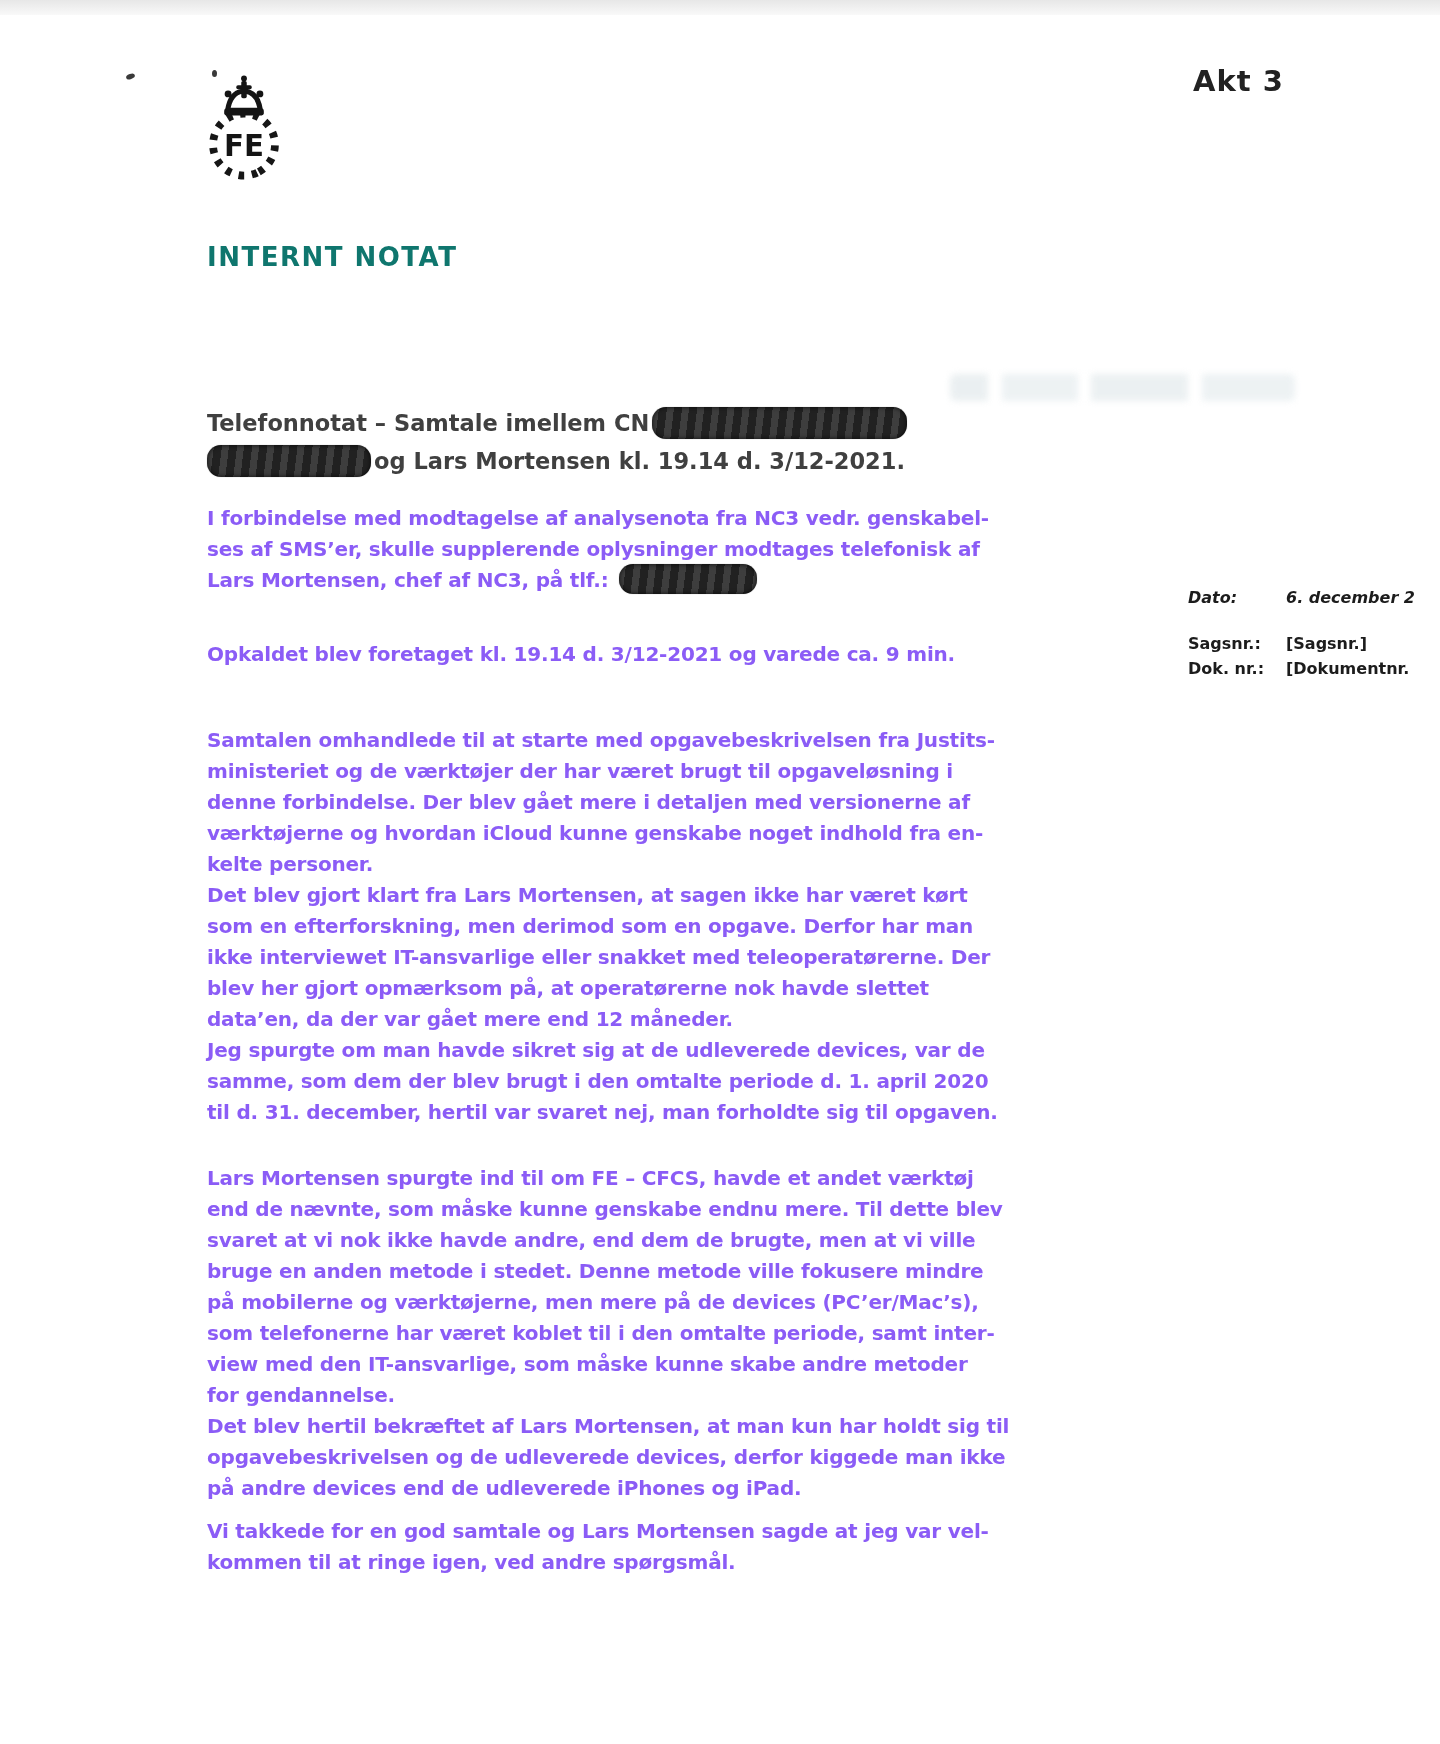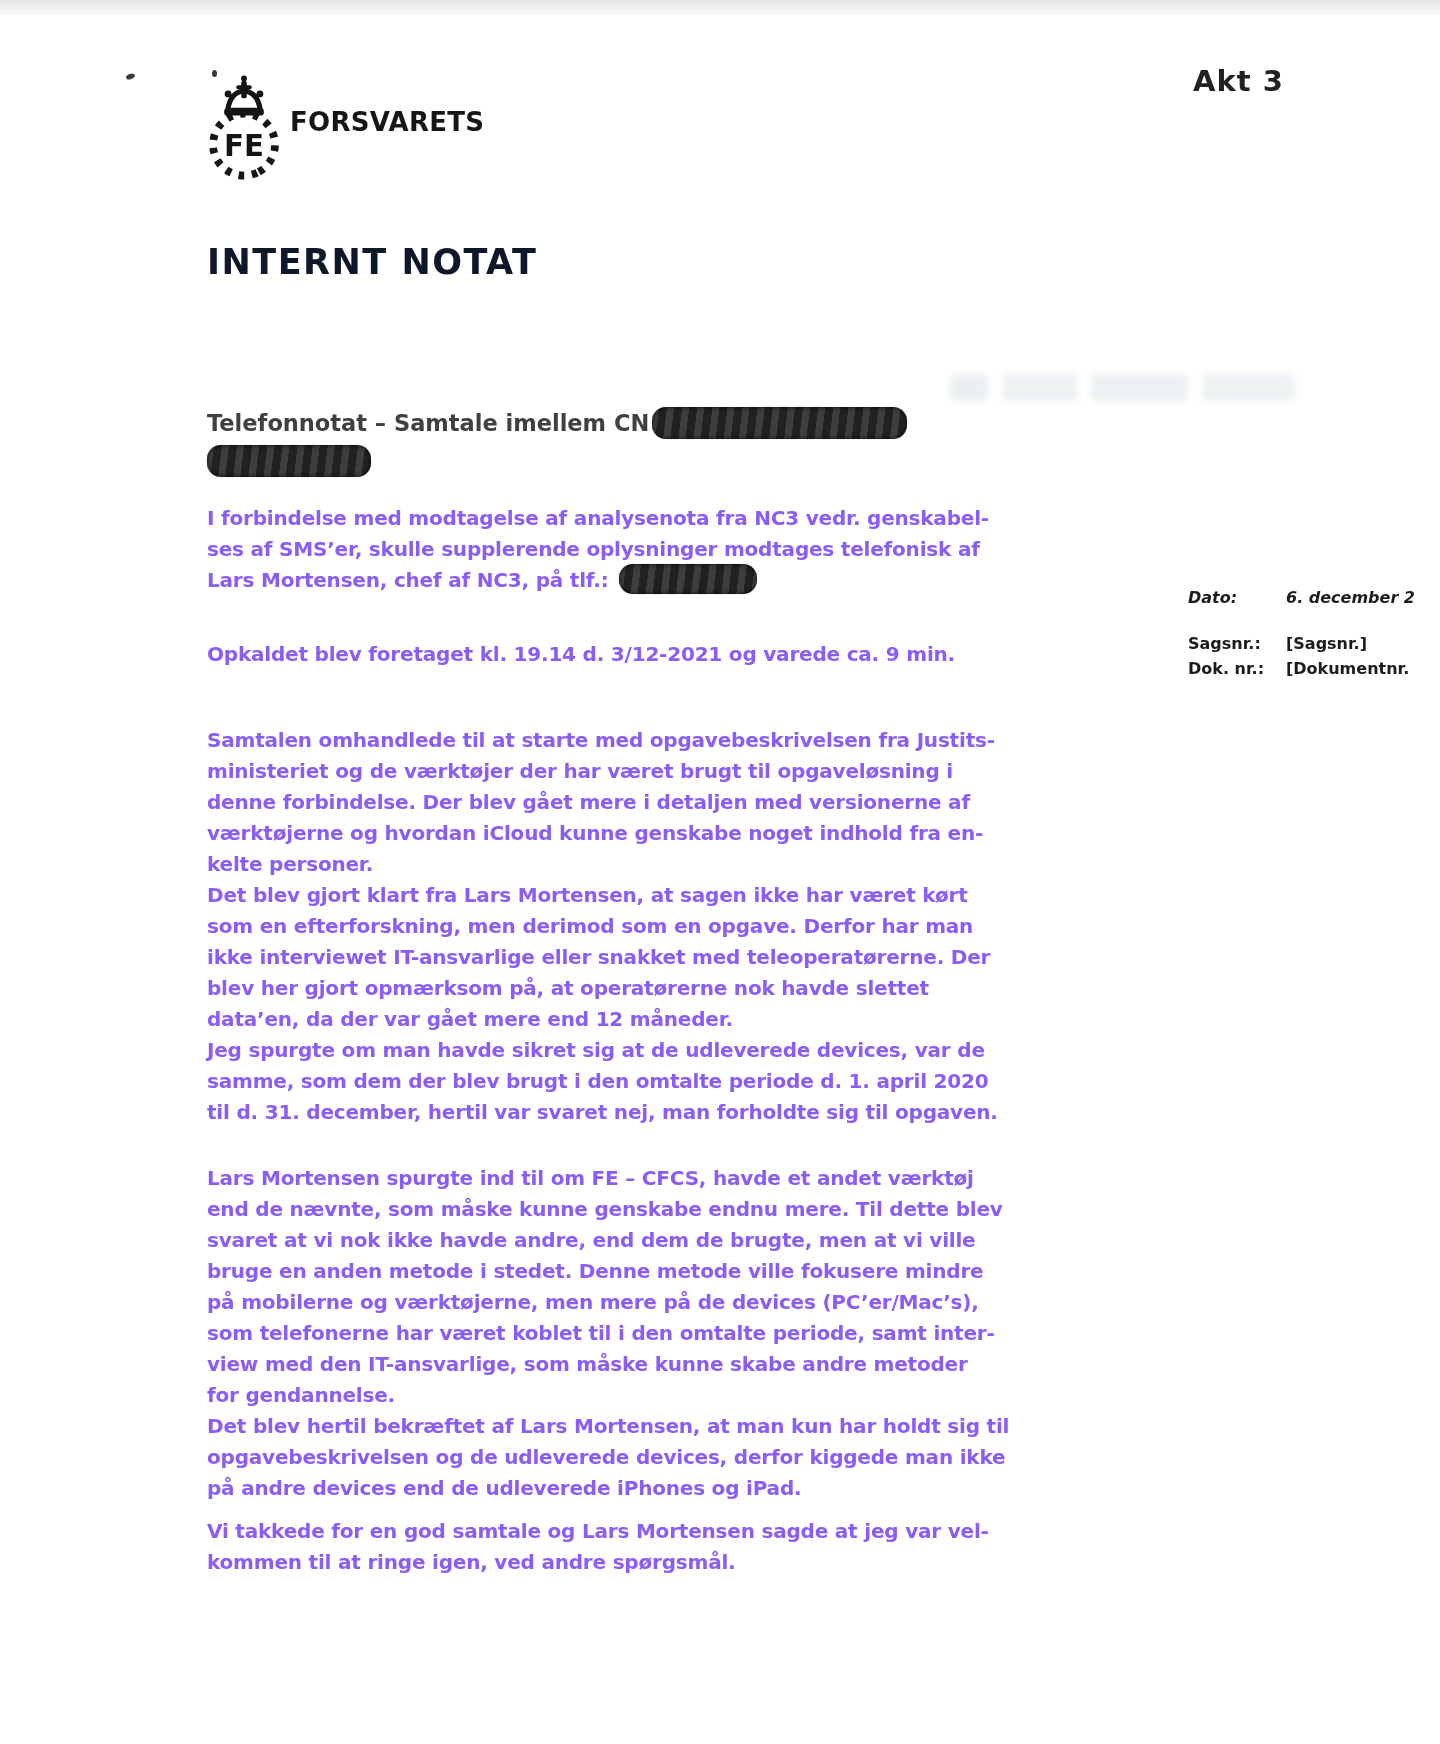--- a/index.html
+++ b/index.html
@@ -27,21 +27,21 @@
 
   .logo-svg { position: absolute; left: 201px; top: 74px; }
   .wordmark {
     position: absolute; left: 290px; top: 106px;
     font-size: 26px; font-weight: 700; line-height: 32px;
     letter-spacing: 0.3px; color: #161616;
   }
 
   .doc-heading {
     position: absolute; left: 207px; top: 242px;
-    font-size: 35px; font-weight: 700; letter-spacing: 1.5px; color: #0f172a;
+    font-size: 26px; font-weight: 700; letter-spacing: 1.5px; color: #0f766e;
   }
 
   .subject {
     position: absolute; left: 207px; top: 404px;
     font-size: 22.5px; font-weight: 700; line-height: 38px;
     color: #404040; white-space: nowrap;
   }
 
   .redact {
     display: inline-block;
@@ -110,28 +110,27 @@
       <rect x="41" y="13" width="18" height="4.5" rx="2"></rect>
       <path d="M31 42 Q34 22 48 20 L52 20 Q66 22 69 42 Z" fill="none" stroke="#141414" stroke-width="6"></path>
       <circle cx="31.5" cy="23" r="4"></circle>
       <circle cx="68.5" cy="23" r="4"></circle>
       <rect x="27" y="40" width="46" height="8" rx="2.5"></rect>
     </g>
     <text x="50" y="95" text-anchor="middle" font-family="DejaVu Sans, sans-serif" font-size="34" font-weight="bold" fill="#141414">FE</text>
   </svg>
 
   <div class="wordmark">
-    <div>FORSVARETS</div>
   </div>
 
   <div class="doc-heading">INTERNT NOTAT</div>
 
   <div class="ghost-artifact"></div>
 
-  <div class="subject"><span>Telefonnotat – Samtale imellem CN</span><span class="redact r-subject-1"></span><br><span class="redact r-subject-2"></span></div>
+  <div class="subject"><span>Telefonnotat – Samtale imellem CN</span><span class="redact r-subject-1"></span><br><span class="redact r-subject-2"></span><span>og Lars Mortensen kl. 19.14 d. 3/12-2021.</span></div>
 
   <div class="para p1"><span>I forbindelse med modtagelse af analysenota fra NC3 vedr. genskabel-
 ses af SMS’er, skulle supplerende oplysninger modtages telefonisk af
 Lars Mortensen, chef af NC3, på tlf.: </span><span class="redact r-phone"></span></div>
 
   <div class="para p2">Opkaldet blev foretaget kl. 19.14 d. 3/12-2021 og varede ca. 9 min.</div>
 
   <div class="para p3">Samtalen omhandlede til at starte med opgavebeskrivelsen fra Justits-
 ministeriet og de værktøjer der har været brugt til opgaveløsning i
 denne forbindelse. Der blev gået mere i detaljen med versionerne af

